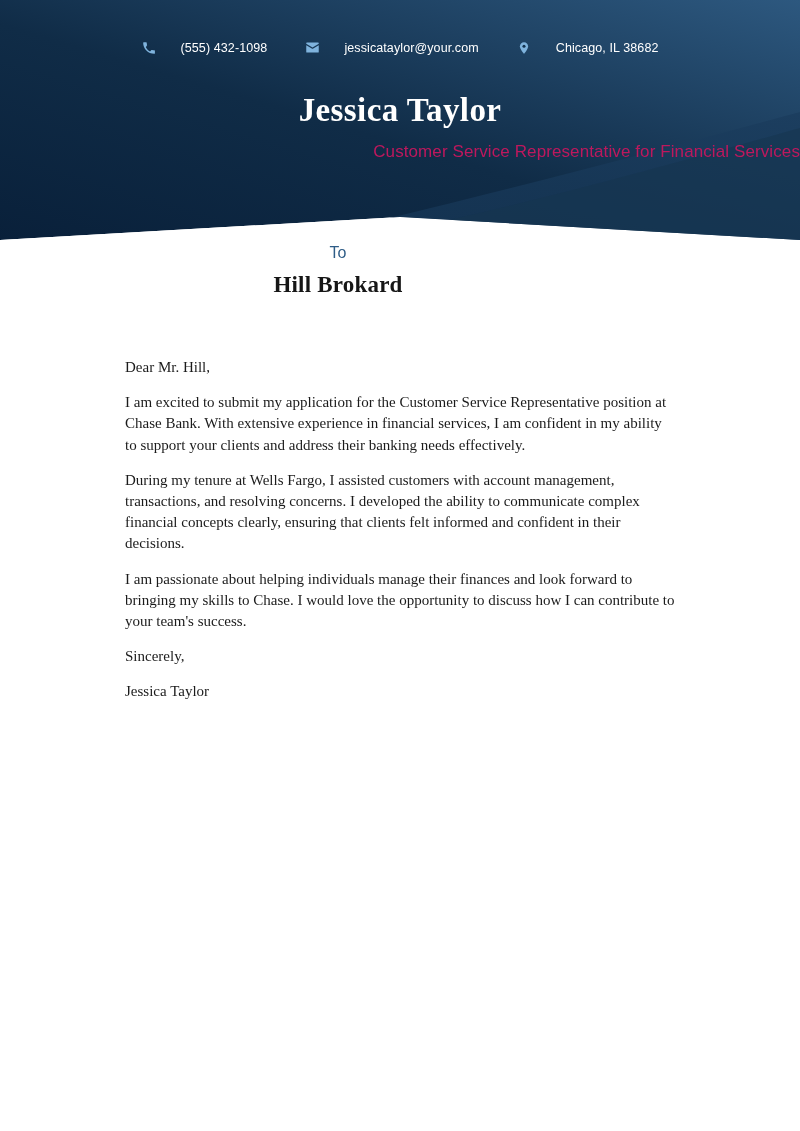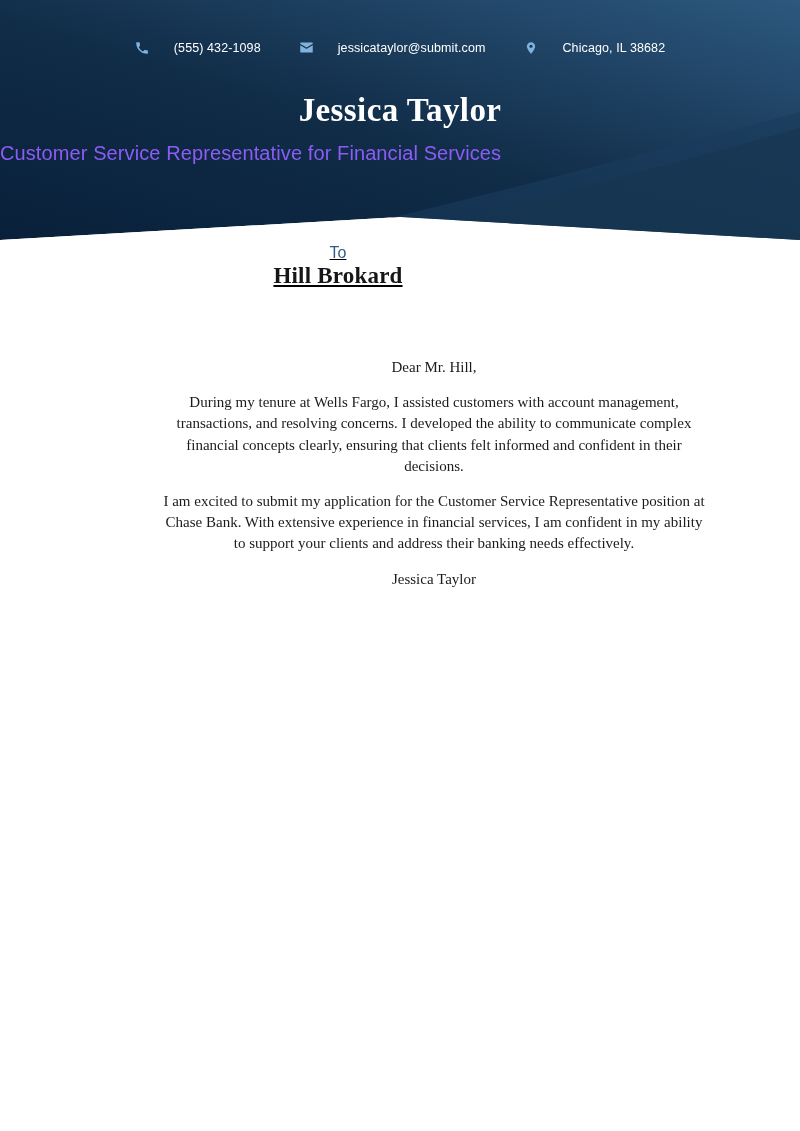--- a/index.html
+++ b/index.html
@@ -78,42 +78,42 @@
     font-size: 33px;
     color: #ffffff;
     letter-spacing: 0.4px;
     line-height: 1.05;
   }
   .subtitle {
     position: absolute;
     top: 142px;
     left: 0;
     width: 800px;
-    text-align: left;
-    font-size: 20px;
-    color: #8b5cf6;
+    text-align: right;
+    font-size: 17px;
+    color: #be185d;
     font-weight: normal;
     letter-spacing: 0.1px;
   }
 
   
   .recipient {
     position: absolute;
     top: 243px;
     left: 0;
     width: 676px;
     text-align: center;
-    text-decoration: underline;
   }
   .recipient-label {
     font-size: 16px;
     color: #2f5d87;
     line-height: 20px;
   }
   .recipient-name {
+    margin-top: 9px;
     font-family: "Liberation Serif", serif;
     font-weight: bold;
     font-size: 23px;
     color: #161616;
     line-height: 26px;
     letter-spacing: 0.2px;
   }
   .recipient-company {
     margin-top: 6px;
     font-size: 19px;
@@ -124,22 +124,21 @@
   
   .letter {
     position: absolute;
     left: 125px;
     top: 357px;
     width: 552px;
     font-family: "Liberation Serif", serif;
     font-size: 15px;
     color: #1b1b1b;
     line-height: 21.2px;
-    text-align: center;
-    margin-left: 33px;
+    text-align: left;
   }
   .letter p {
     margin: 0 0 14px 0;
   }
   .letter p:last-child { margin-bottom: 0; }
 </style>
 </head>
 <body>
 
 <div class="header">
@@ -176,21 +175,21 @@
         <span>(555) 432-1098</span>
       </div>
 
       <div class="contact-item">
         <span class="contact-icon">
           <svg width="15" height="15" viewBox="0 0 24 24" fill="#7fb3dd">
             <path d="M2 5c0-.6.4-1 1-1h18c.6 0 1 .4 1 1v1l-10 6L2 6V5z"></path>
             <path d="M2 8.2V19c0 .6.4 1 1 1h18c.6 0 1-.4 1-1V8.2l-9.5 5.7c-.3.2-.7.2-1 0L2 8.2z"></path>
           </svg>
         </span>
-        <span>jessicataylor@submit.com</span>
+        <span>jessicataylor@your.com</span>
       </div>
 
       <div class="contact-item">
         <span class="contact-icon">
           <svg width="14" height="14" viewBox="0 0 24 24" fill="#7fb3dd">
             <path d="M12 2C8.1 2 5 5.1 5 9c0 5.2 7 13 7 13s7-7.8 7-13c0-3.9-3.1-7-7-7z"></path>
             <circle cx="12" cy="9" r="2.6" fill="#11304d"></circle>
           </svg>
         </span>
         <span>Chicago, IL 38682</span>
@@ -202,16 +201,18 @@
   </div>
 </div>
 
 <div class="recipient">
   <div class="recipient-label">To</div>
   <div class="recipient-name">Hill Brokard</div>
 </div>
 
 <div class="letter">
   <p>Dear Mr. Hill,</p>
+  <p>I am excited to submit my application for the Customer Service Representative position at Chase Bank. With extensive experience in financial services, I am confident in my ability to support your clients and address their banking needs effectively.</p>
   <p>During my tenure at Wells Fargo, I assisted customers with account management, transactions, and resolving concerns. I developed the ability to communicate complex financial concepts clearly, ensuring that clients felt informed and confident in their decisions.</p>
-  <p>I am excited to submit my application for the Customer Service Representative position at Chase Bank. With extensive experience in financial services, I am confident in my ability to support your clients and address their banking needs effectively.</p>
+  <p>I am passionate about helping individuals manage their finances and look forward to bringing my skills to Chase. I would love the opportunity to discuss how I can contribute to your team's success.</p>
+  <p>Sincerely,</p>
   <p>Jessica Taylor</p>
 </div>
 
 </body></html>

